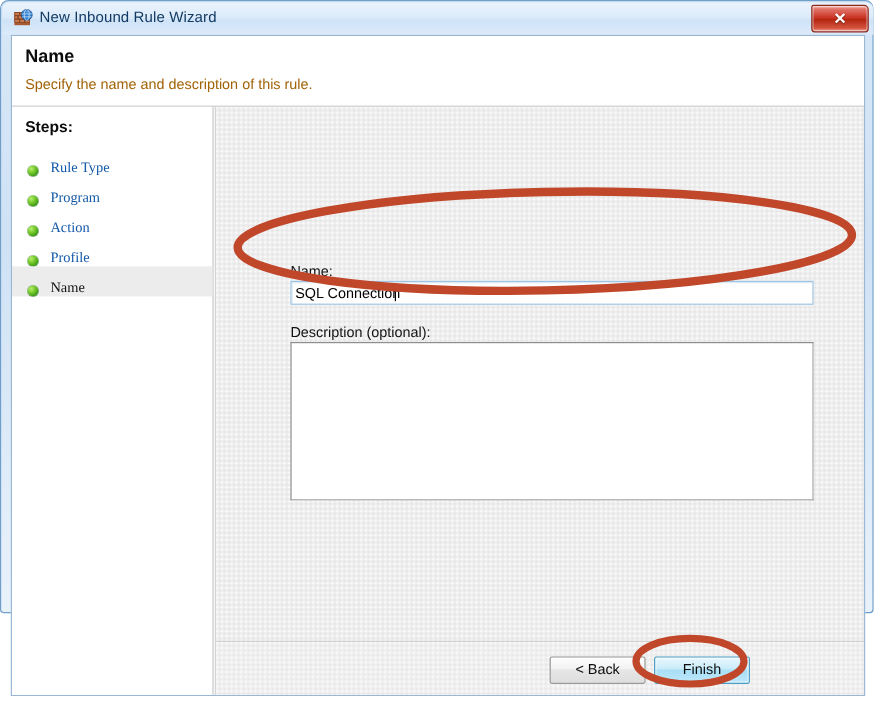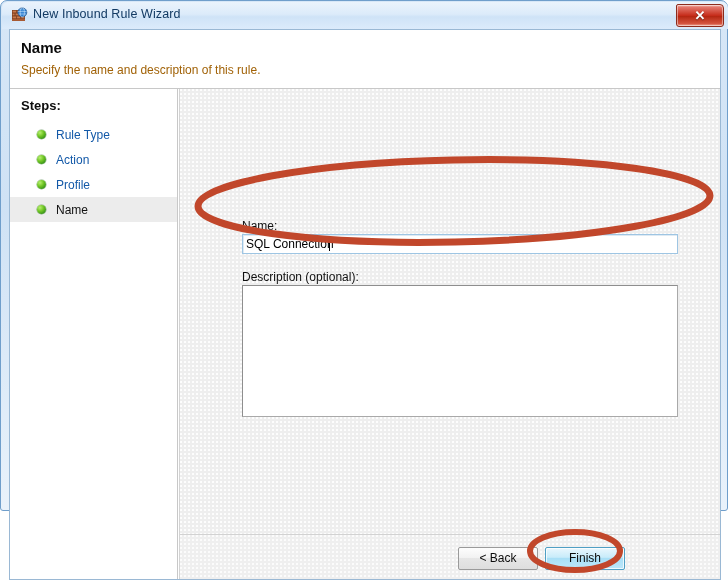--- a/index.html
+++ b/index.html
@@ -135,24 +135,25 @@
   }
   .steps-list {
     position: absolute;
     left: 0; top: 33px;
     width: 167px;
   }
   .step-row {
     position: relative;
     height: 25px;
     display: flex;
-    align-items: center;
-    padding-left: 27px;
+    align-items: flex-end;
+    padding-left: 13px;
     box-sizing: border-box;
     cursor: pointer;
+    font-family: Liberation Serif, serif;
   }
   .step-row.current {
     background: #ececec;
     cursor: default;
   }
   .step-bullet {
     width: 9px;
     height: 9px;
     border-radius: 50%;
     background: radial-gradient(circle at 33% 30%, #b6f06e 0%, #6fc424 42%, #35901a 78%, #2b7015 100%);
@@ -330,20 +331,24 @@
 
       <div class="sidebar">
         <div class="steps-label">Steps:</div>
         <div class="steps-list">
 
           <div class="step-row">
             <span class="step-bullet"></span>
             <span class="step-label">Rule Type</span>
           </div>
 
+          <div class="step-row">
+            <span class="step-bullet"></span>
+            <span class="step-label">Program</span>
+          </div>
 
           <div class="step-row">
             <span class="step-bullet"></span>
             <span class="step-label">Action</span>
           </div>
 
           <div class="step-row">
             <span class="step-bullet"></span>
             <span class="step-label">Profile</span>
           </div>

